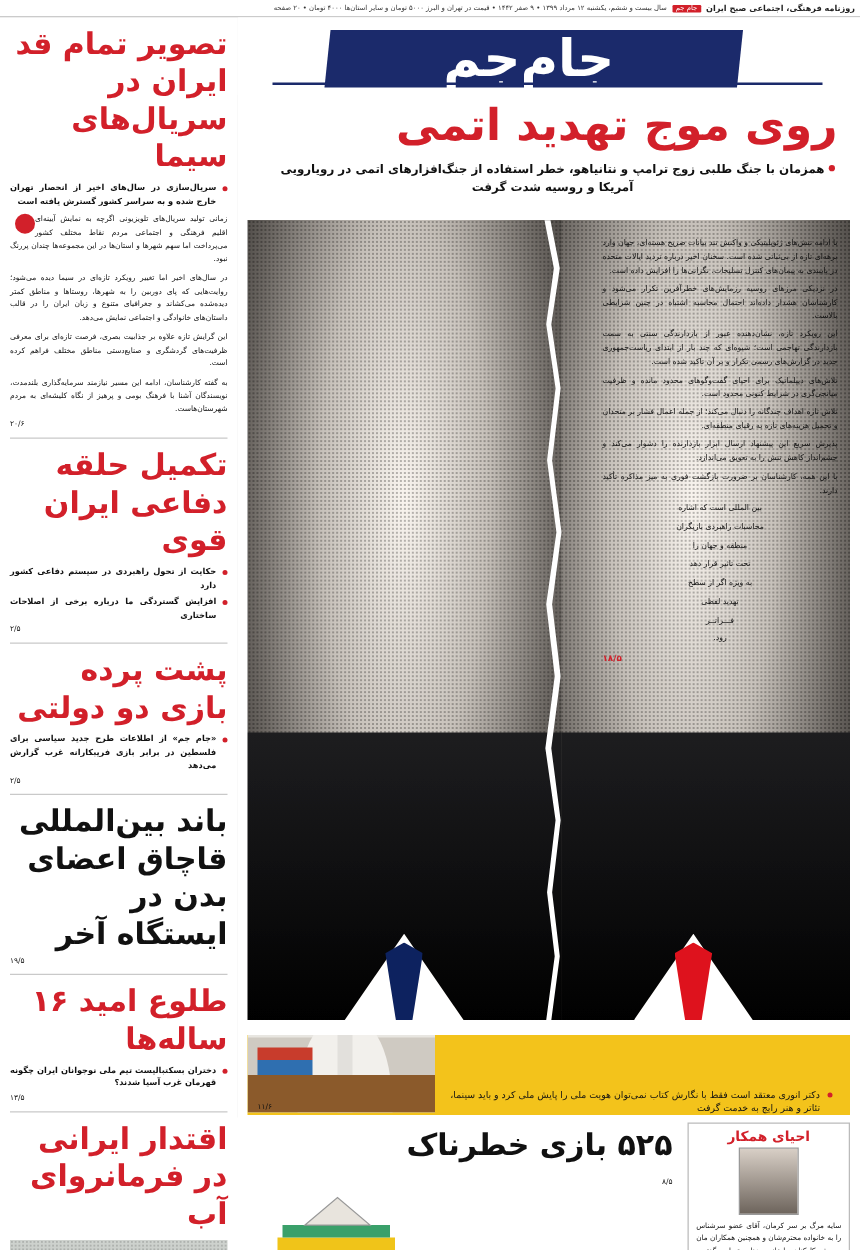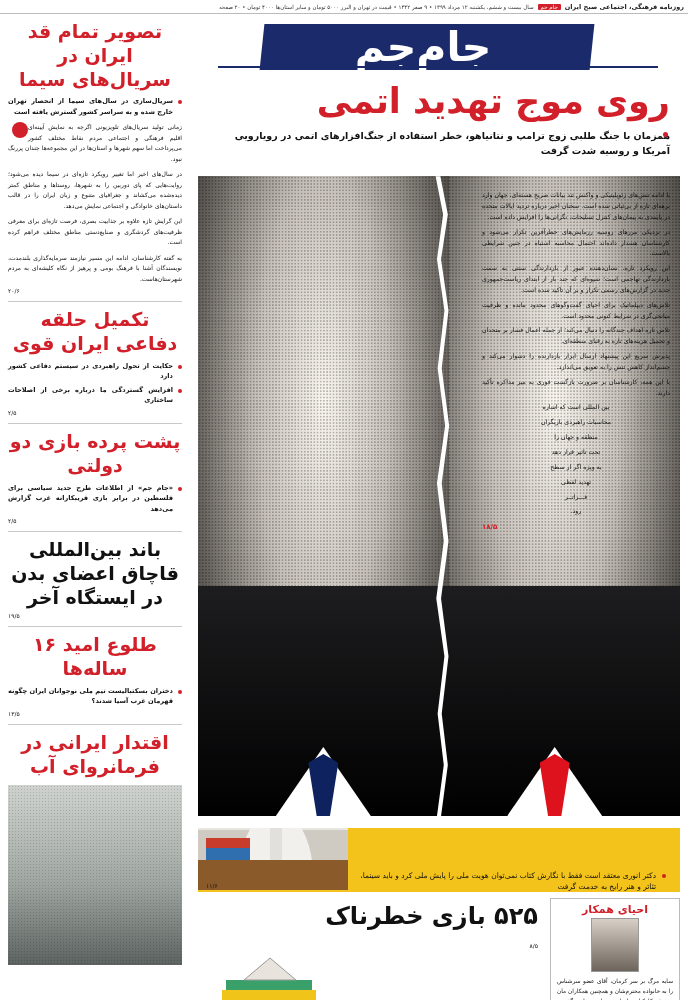--- a/index.html
+++ b/index.html
@@ -33,22 +33,22 @@
     font-size:41px;font-weight:bold;letter-spacing:2px;text-align:center;line-height:42px;
     direction:rtl;
   }
   .logoline{position:absolute;right:30px;top:52px;width:440px;height:2px;background:#1b2a6b;}
   
   .headline{
     direction:rtl;text-align:right;color:#d2202a;font-size:35px;font-weight:bold;
     padding:4px 18px 2px 18px;line-height:1.25;
   }
   .subhead{
-    direction:rtl;text-align:right;color:#111;font-size:9.5px;font-weight:bold;
-    padding:2px 18px 6px 34px;line-height:1.6;position:relative;
+    direction:rtl;text-align:center;color:#111;font-size:9.5px;font-weight:bold;
+    padding:2px 28px 6px 34px;line-height:1.6;position:relative;
   }
   .subhead:after{
     content:"";position:absolute;right:20px;top:6px;width:5px;height:5px;background:#d2202a;border-radius:50%;
   }
   
   .hero{
     position:relative;margin:12px 8px;height:640px;background:
       linear-gradient(90deg,#8d8d8d 0%, #6f6f6f 35%, #9a9a9a 50%, #7a7a7a 68%, #656565 100%);
     overflow:hidden;
   }
@@ -131,21 +131,21 @@
   .bigfeature .bf-title{
     direction:rtl;text-align:right;font-size:24px;font-weight:bold;color:#111;padding:4px 6px 0 6px;
   }
   .bf-books{
     position:absolute;left:6px;top:40px;width:130px;height:100px;
   }
   .bf-pages{position:absolute;right:6px;top:44px;font-size:6px;color:#111;direction:rtl;}
   
   .sb{direction:rtl;padding:6px 8px 0 8px;}
   .sb h2{
-    margin:0;color:#d2202a;font-size:19px;font-weight:bold;line-height:1.25;text-align:center;
+    margin:0;color:#d2202a;font-size:24px;font-weight:bold;line-height:1.25;text-align:right;
   }
   .sb h2.dark{color:#111;}
   .sb .bullets{margin:5px 0 0 0;padding:0;list-style:none;}
   .sb .bullets li{
     position:relative;font-size:6.6px;line-height:1.6;color:#111;padding-right:9px;margin-bottom:3px;
     text-align:justify;font-weight:bold;
   }
   .sb .bullets li:before{
     content:"";position:absolute;right:0;top:4px;width:4px;height:4px;background:#d2202a;border-radius:50%;
   }
@@ -275,21 +275,21 @@
         </div>
 
       </div>
     </div>
 
     <div class="rightcol">
       <div class="sb">
 
         <h2>تصویر تمام قد ایران در سریال‌های سیما</h2>
         <ul class="bullets">
-          <li>سریال‌سازی در سال‌های سیما از انحصار تهران خارج شده و به سراسر کشور گسترش یافته است</li>
+          <li>سریال‌سازی در سال‌های اخیر از انحصار تهران خارج شده و به سراسر کشور گسترش یافته است</li>
         </ul>
         <div class="logo-drop"></div>
         <div class="para">زمانی تولید سریال‌های تلویزیونی اگرچه به نمایش آیینه‌ای اقلیم فرهنگی و اجتماعی مردم نقاط مختلف کشور می‌پرداخت اما سهم شهرها و استان‌ها در این مجموعه‌ها چندان پررنگ نبود.</div>
         <div class="para">در سال‌های اخیر اما تغییر رویکرد تازه‌ای در سیما دیده می‌شود؛ روایت‌هایی که پای دوربین را به شهرها، روستاها و مناطق کمتر دیده‌شده می‌کشاند و جغرافیای متنوع و زبان ایران را در قالب داستان‌های خانوادگی و اجتماعی نمایش می‌دهد.</div>
         <div class="para">این گرایش تازه علاوه بر جذابیت بصری، فرصت تازه‌ای برای معرفی ظرفیت‌های گردشگری و صنایع‌دستی مناطق مختلف فراهم کرده است.</div>
         <div class="para">به گفته کارشناسان، ادامه این مسیر نیازمند سرمایه‌گذاری بلندمدت، نویسندگان آشنا با فرهنگ بومی و پرهیز از نگاه کلیشه‌ای به مردم شهرستان‌هاست.</div>
         <div class="pageref">۲۰/۶</div>
         <div class="rule"></div>
 
         <h2>تکمیل حلقه دفاعی ایران قوی</h2>

